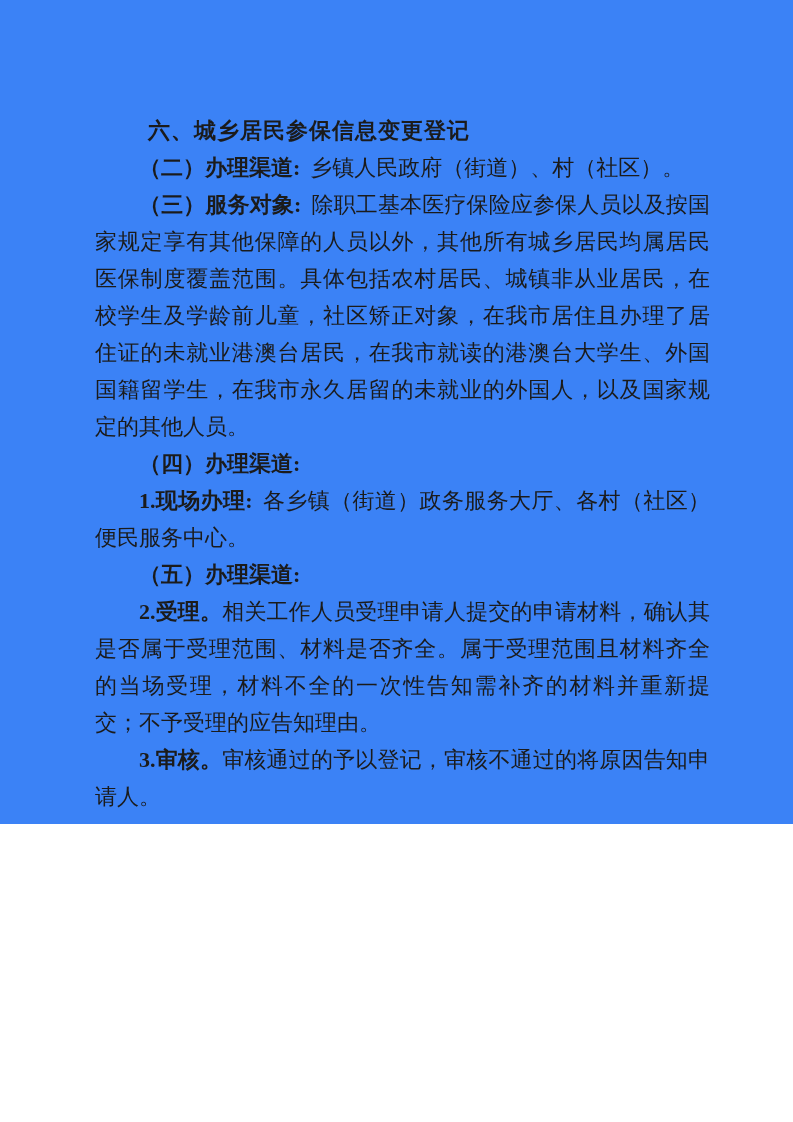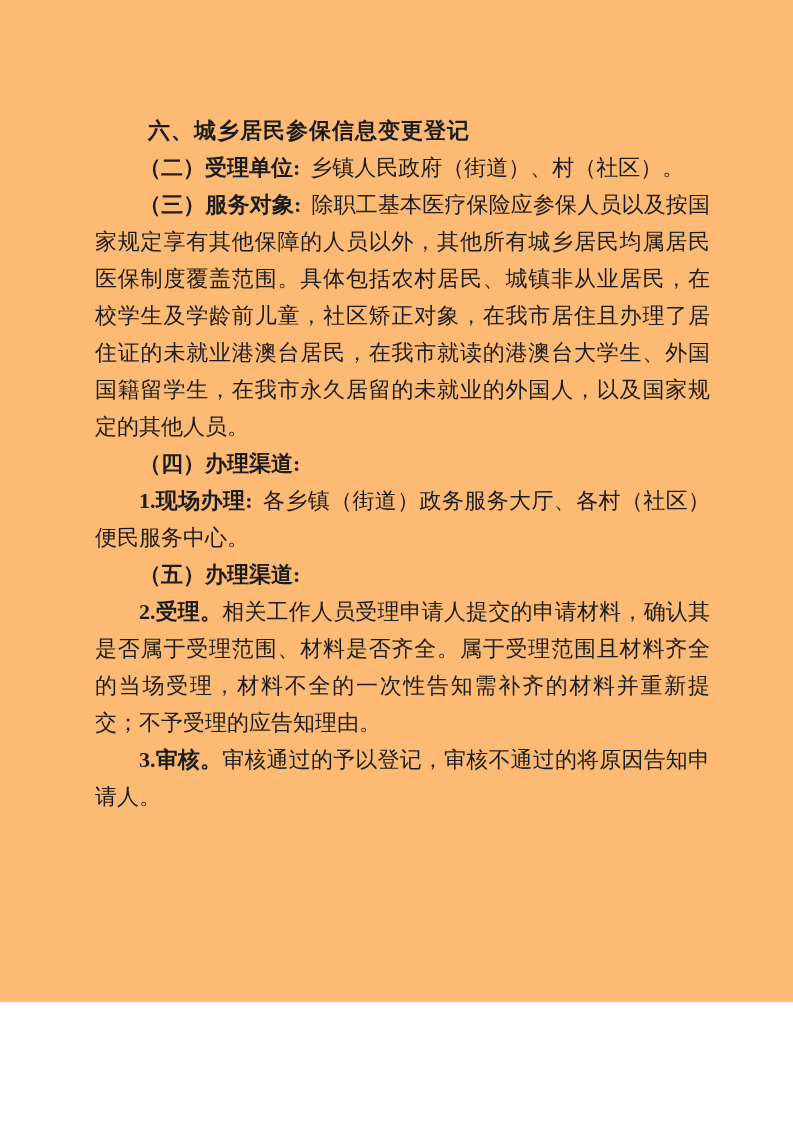--- a/index.html
+++ b/index.html
@@ -3,22 +3,22 @@
 <meta charset="utf-8">
 <style>
   html, body {
     margin: 0;
     padding: 0;
     background: #ffffff;
   }
   .page {
     position: relative;
     width: 793px;
-    height: 1002px;
-    background: #fdba74;
+    height: 824px;
+    background: #3b82f6;
     color: #1b1b1b;
     overflow: hidden;
   }
   .content {
     position: absolute;
     left: 95px;
     top: 112px;
     width: 615px;
   }
   .heading {
@@ -56,21 +56,21 @@
   }
 </style>
 </head>
 <body>
 
 <div class="page">
   <div class="content">
     <h1 class="heading">六、城乡居民参保信息变更登记</h1>
     <div id="paragraph-list">
 
-  <p class="para"><span class="para-label gap">（二）受理单位:</span><span class="para-text">乡镇人民政府（街道）、村（社区）。</span></p>
+  <p class="para"><span class="para-label gap">（二）办理渠道:</span><span class="para-text">乡镇人民政府（街道）、村（社区）。</span></p>
 
   <p class="para"><span class="para-label gap">（三）服务对象:</span><span class="para-text">除职工基本医疗保险应参保人员以及按国家规定享有其他保障的人员以外，其他所有城乡居民均属居民医保制度覆盖范围。具体包括农村居民、城镇非从业居民，在校学生及学龄前儿童，社区矫正对象，在我市居住且办理了居住证的未就业港澳台居民，在我市就读的港澳台大学生、外国国籍留学生，在我市永久居留的未就业的外国人，以及国家规定的其他人员。</span></p>
 
   <p class="para"><span class="para-label gap">（四）办理渠道:</span><span class="para-text"></span></p>
 
   <p class="para"><span class="para-label gap">1.现场办理:</span><span class="para-text">各乡镇（街道）政务服务大厅、各村（社区）便民服务中心。</span></p>
 
 
   <p class="para"><span class="para-label gap">（五）办理渠道:</span><span class="para-text"></span></p>
 

